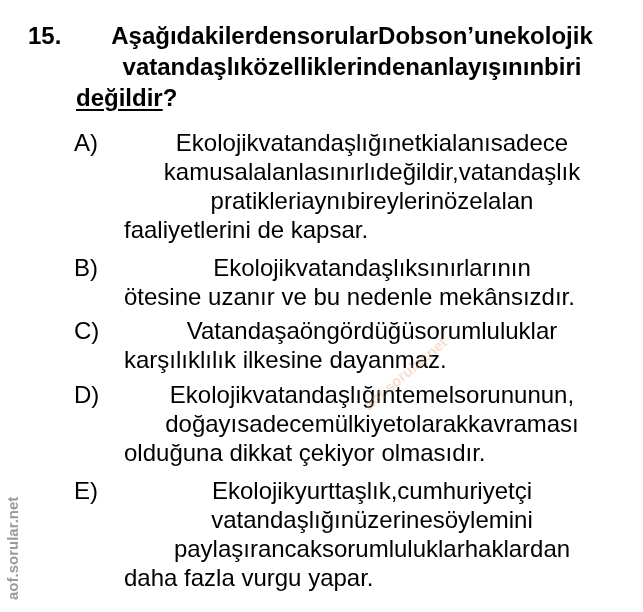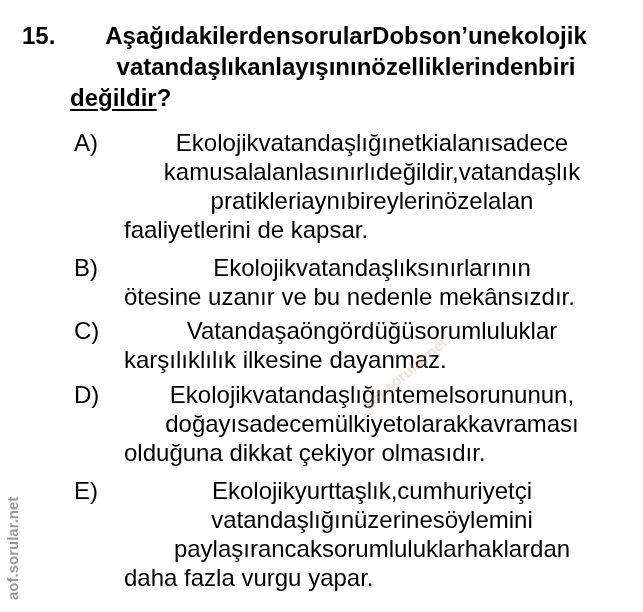--- a/index.html
+++ b/index.html
@@ -10,21 +10,21 @@
     body {
       width: 643px;
       height: 612px;
       position: relative;
       overflow: hidden;
       font-family: "Liberation Sans", sans-serif;
       color: #000000;
     }
     .question {
       position: absolute;
-      left: 22px;
+      left: 28px;
       top: 20px;
       width: 600px;
       font-weight: bold;
       font-size: 24px;
       line-height: 31px;
     }
     .q-num {
       position: absolute;
       left: 0;
       top: 0;
@@ -92,22 +92,22 @@
   <span class="q-num">15.</span>
   <div class="q-text">
     <div class="line-flex">
       <span>Aşağıdakilerden</span>
       <span>sorular</span>
       <span>Dobson’un</span>
       <span>ekolojik</span>
     </div>
     <div class="line-flex">
       <span>vatandaşlık</span>
+      <span>özelliklerinden</span>
       <span>anlayışının</span>
-      <span>özelliklerinden</span>
       <span>biri</span>
     </div>
     <div class="line-left"><span class="underline">değildir</span><span>?</span></div>
   </div>
 </div>
 
 <div class="option" style="top:128px;">
   <span class="opt-letter">A)</span>
   <div class="opt-text">
     <div class="line-flex">

